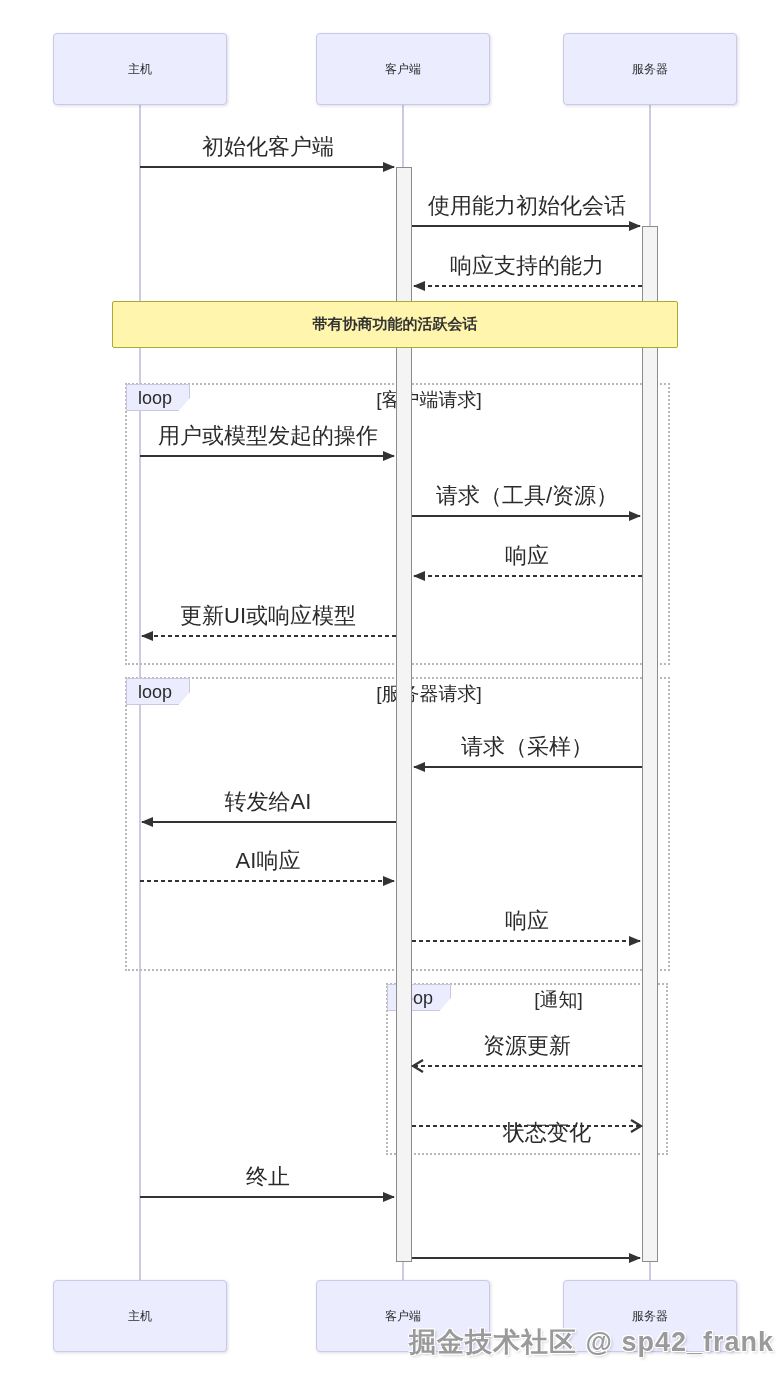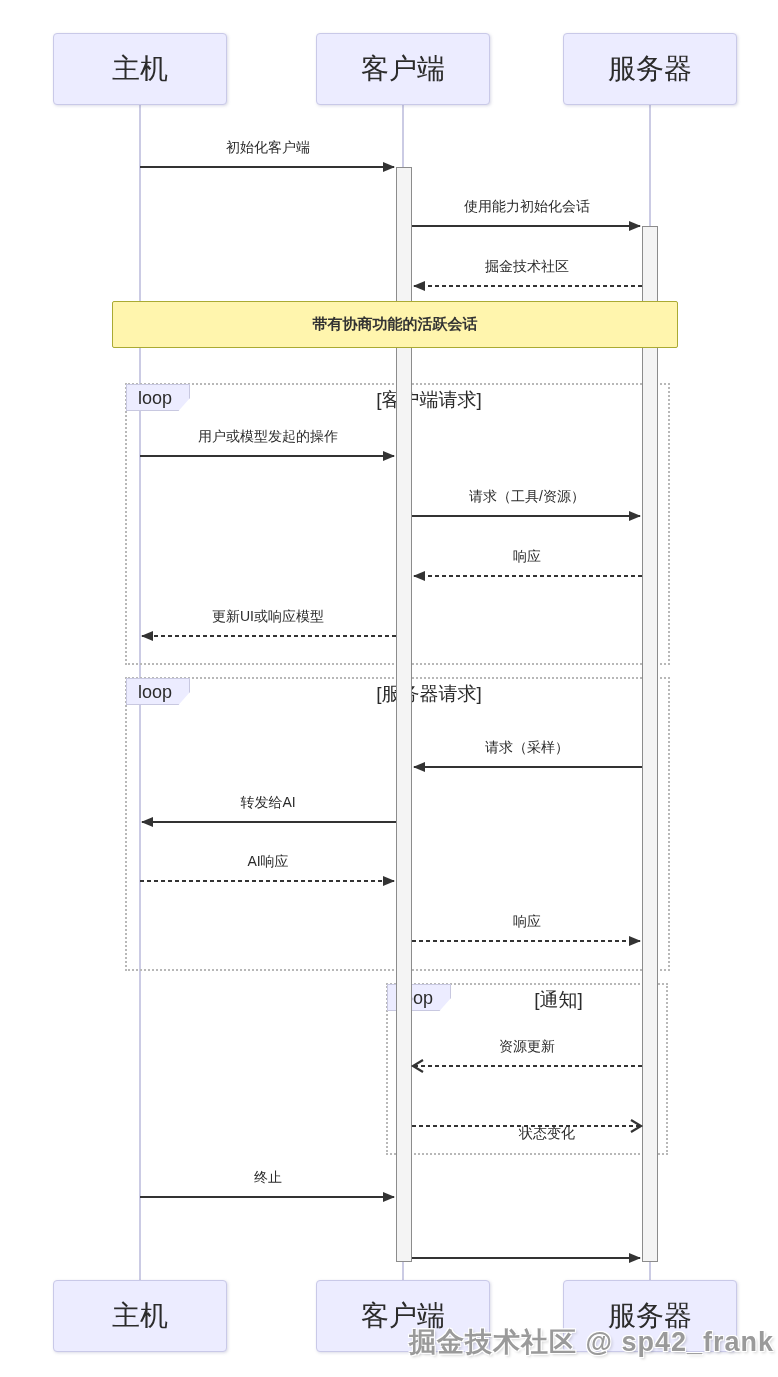--- a/index.html
+++ b/index.html
@@ -7,41 +7,41 @@
     position:relative;width:778px;height:1377px;background:#fff;overflow:hidden;
     font-family:"Liberation Sans","DejaVu Sans",sans-serif;color:#333;
   }
   
   .lifeline{position:absolute;width:2px;background:#cbcbe4;z-index:1;}
   
   .actor{
     position:absolute;width:174px;height:72px;background:#ececff;
     border:1px solid #c9c9e8;border-radius:4px;box-shadow:1px 1px 3px rgba(110,110,160,.25);
     display:flex;align-items:center;justify-content:center;
-    font-size:28px;font-weight:500;color:#2b2b2b;z-index:4;box-sizing:border-box;
+    font-size:12px;font-weight:500;color:#2b2b2b;z-index:4;box-sizing:border-box;
   }
   
   .activation{position:absolute;width:16px;background:#f4f4f4;border:1px solid #8c8c8c;
     box-sizing:border-box;z-index:3;}
   
   .loop-frame{position:absolute;border:2px dotted #b8b8b8;box-sizing:border-box;z-index:2;margin-top:17px;}
   .loop-label{
     position:absolute;top:-1px;left:-1px;width:64px;height:27px;line-height:26px;
     background:#ececff;border:1px solid #c8c8e0;box-sizing:border-box;
     padding-left:11px;font-size:18px;color:#2b2b2b;z-index:6;
     clip-path:polygon(0 0,100% 0,100% 52%,82% 100%,0 100%);
   }
   .loop-guard{
     position:absolute;top:1px;left:63px;right:0;height:27px;line-height:27px;
     text-align:center;font-size:19px;color:#2b2b2b;z-index:6;
   }
   
   .msg-label{
     position:absolute;height:26px;line-height:26px;text-align:center;
-    font-size:14px;color:#2b2b2b;z-index:5;white-space:nowrap;
+    font-size:22px;color:#2b2b2b;z-index:5;white-space:nowrap;
   }
   .arrows{position:absolute;left:0;top:0;z-index:5;}
   
   .note{
     position:absolute;left:112px;top:301px;width:566px;height:47px;
     background:#fff5ad;border:1px solid #aaaa33;border-radius:2px;box-sizing:border-box;
     display:flex;align-items:center;justify-content:center;
     font-size:15px;font-weight:600;color:#333;z-index:6;
   }
   
@@ -97,21 +97,21 @@
     <line x1="140" y1="881" x2="394" y2="881" stroke="#333" stroke-width="2" stroke-dasharray="4 3" marker-end="url(#mf)"></line>
     <line x1="412" y1="941" x2="640" y2="941" stroke="#333" stroke-width="2" stroke-dasharray="4 3" marker-end="url(#mf)"></line>
     <line x1="642" y1="1066" x2="414" y2="1066" stroke="#333" stroke-width="2" stroke-dasharray="4 3" marker-end="url(#mo)"></line>
     <line x1="412" y1="1126" x2="640" y2="1126" stroke="#333" stroke-width="2" stroke-dasharray="4 3" marker-end="url(#mo)"></line>
     <line x1="140" y1="1197" x2="394" y2="1197" stroke="#333" stroke-width="2" marker-end="url(#mf)"></line>
     <line x1="412" y1="1258" x2="640" y2="1258" stroke="#333" stroke-width="2" marker-end="url(#mf)"></line>
   </svg>
 
   <div class="msg-label" style="left:140px;width:256px;top:134px;">初始化客户端</div>
   <div class="msg-label" style="left:412px;width:230px;top:193px;">使用能力初始化会话</div>
-  <div class="msg-label" style="left:412px;width:230px;top:253px;">掘金技术社区</div>
+  <div class="msg-label" style="left:412px;width:230px;top:253px;">响应支持的能力</div>
   <div class="msg-label" style="left:140px;width:256px;top:423px;">用户或模型发起的操作</div>
   <div class="msg-label" style="left:412px;width:230px;top:483px;">请求（工具/资源）</div>
   <div class="msg-label" style="left:412px;width:230px;top:543px;">响应</div>
   <div class="msg-label" style="left:140px;width:256px;top:603px;">更新UI或响应模型</div>
   <div class="msg-label" style="left:412px;width:230px;top:734px;">请求（采样）</div>
   <div class="msg-label" style="left:140px;width:256px;top:789px;">转发给AI</div>
   <div class="msg-label" style="left:140px;width:256px;top:848px;">AI响应</div>
   <div class="msg-label" style="left:412px;width:230px;top:908px;">响应</div>
   <div class="msg-label" style="left:412px;width:230px;top:1033px;">资源更新</div>
   <div class="msg-label" style="left:432px;width:230px;top:1093px;margin-top:27px;">状态变化</div>

